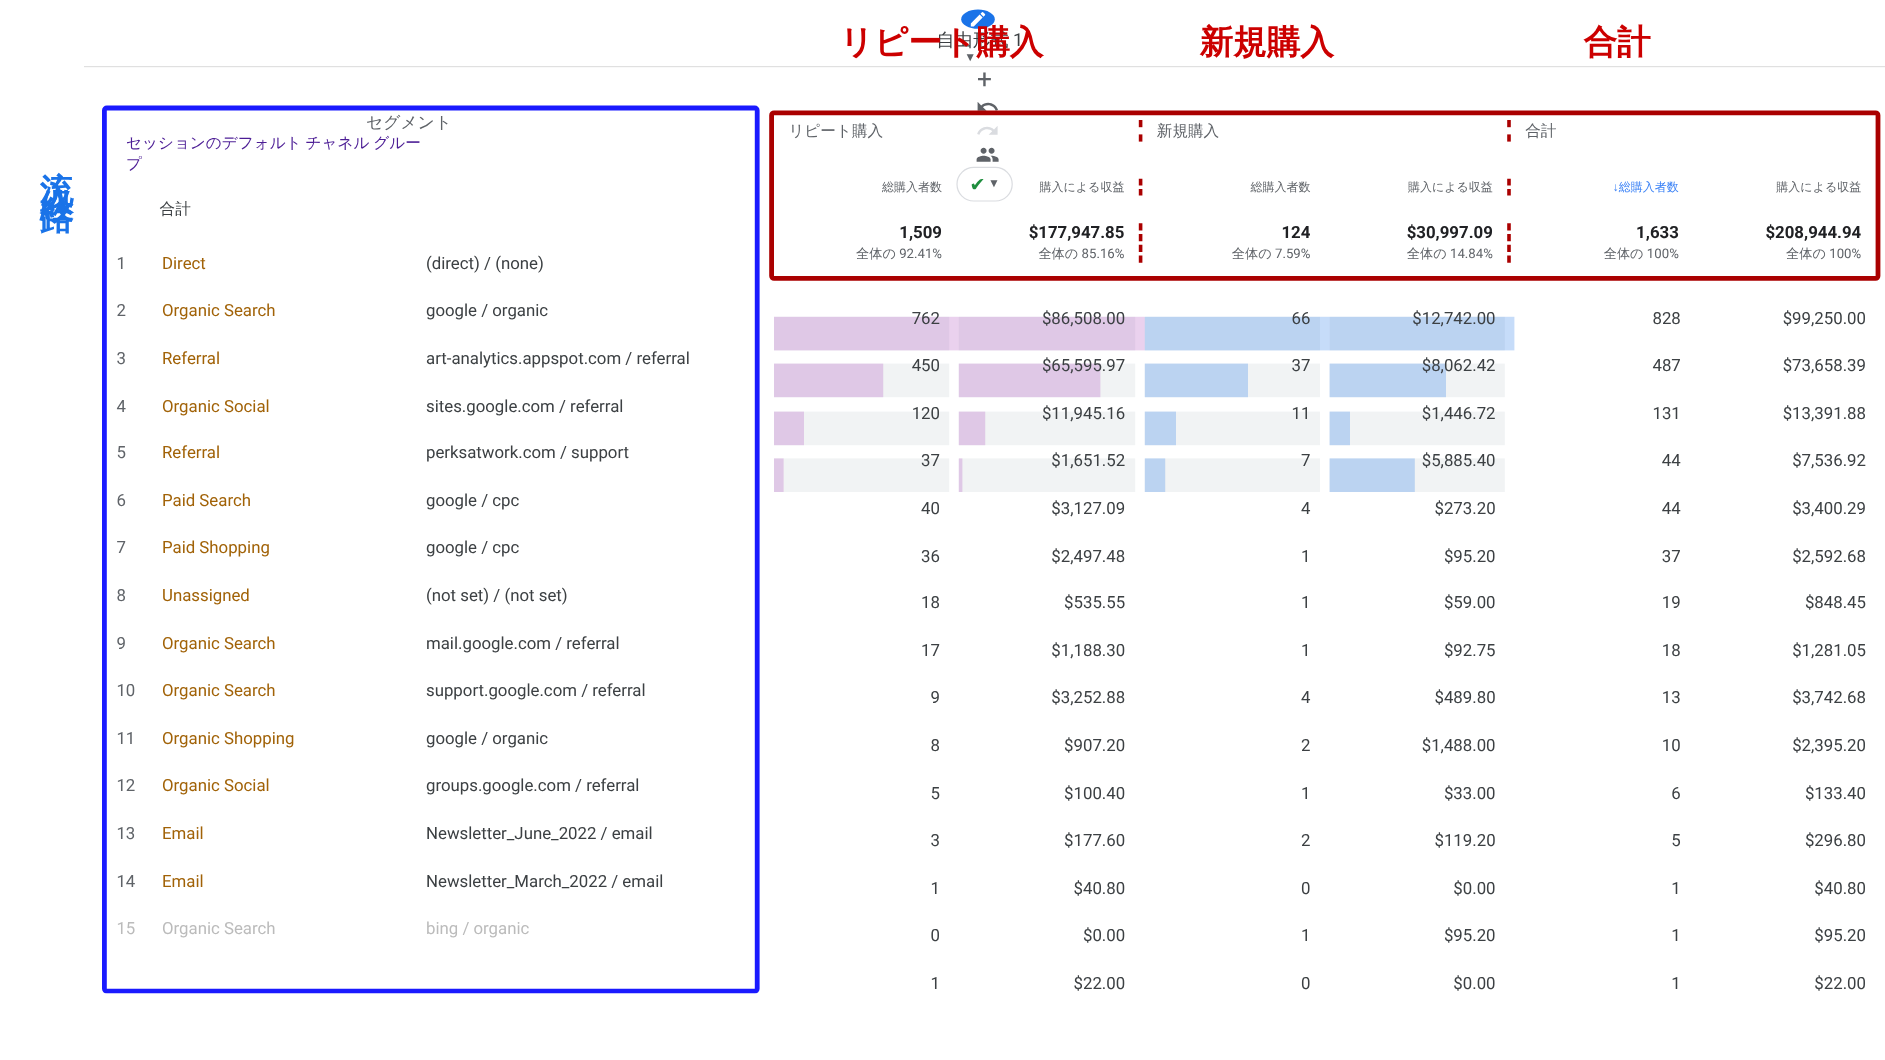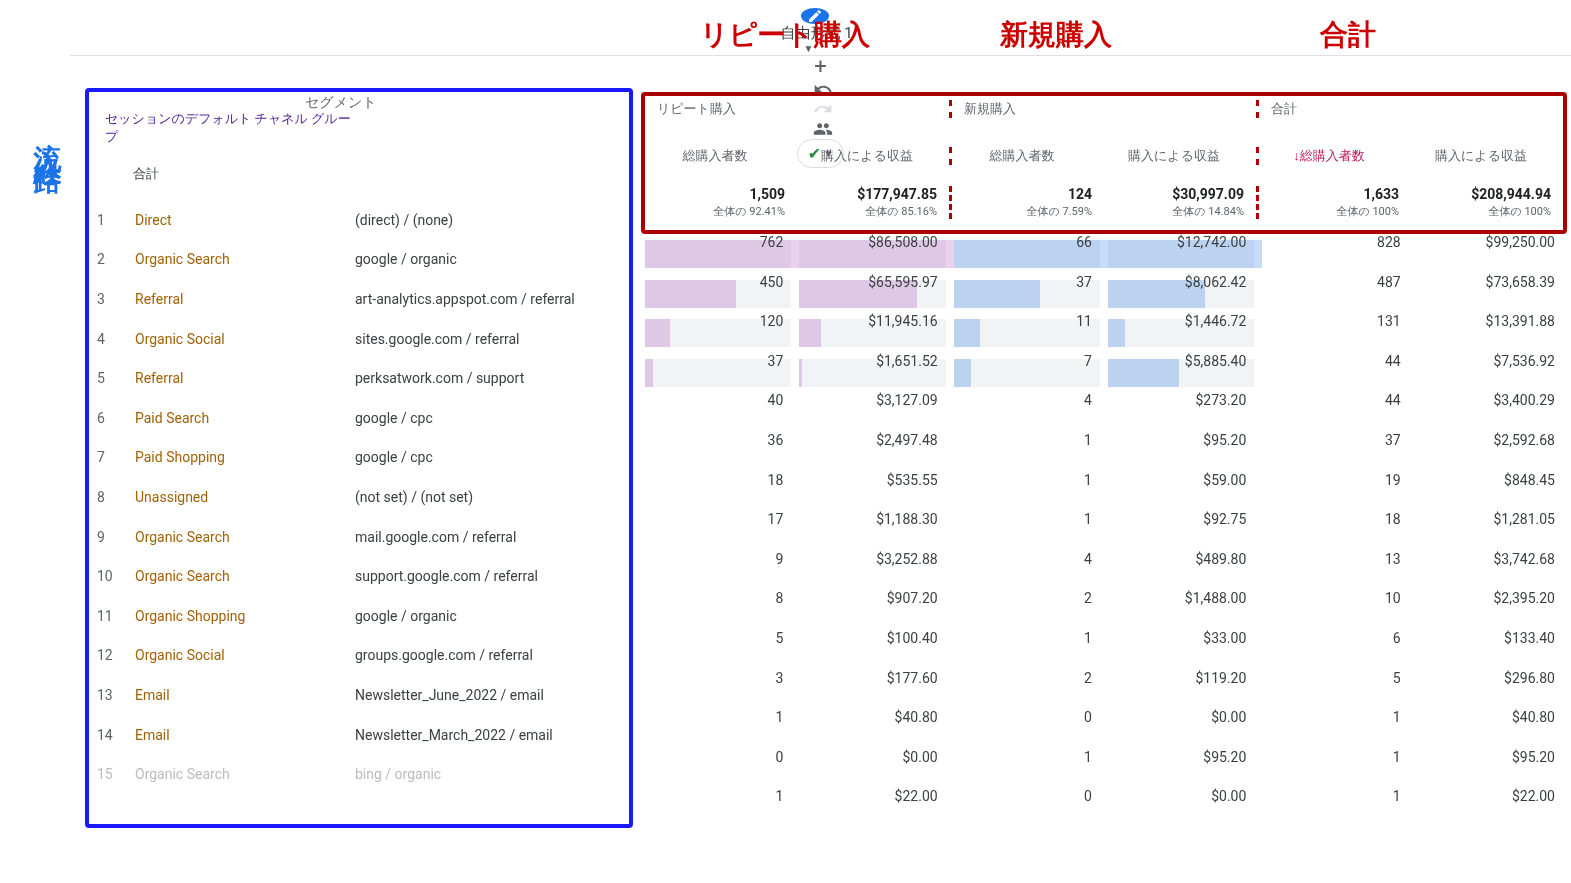--- a/index.html
+++ b/index.html
@@ -34,30 +34,30 @@
 .data-row { display: flex; padding: 0 8px; height: 39.6px; align-items: center; font-size: 14px; }
 .dr-num { width: 28px; color: #5f6368; text-align: left; }
 .dr-channel { width: 230px; color: #a16207; padding-left: 10px; }
 .dr-source { flex: 1; color: #3c4043; }
 .data-row.faded .dr-channel, .data-row.faded .dr-source, .data-row.faded .dr-num { color: #bbb; }
 .right-header-box { border: 4px solid #a00; border-radius: 4px; margin-left: 8px; margin-right: 4px; margin-top: 4px; position: relative; }
 .seg-labels { display: flex; height: 26px; align-items: center; }
 .seg-cell { flex: 1; padding-left: 12px; font-size: 13px; color: #5f6368; border-right: 3px dashed #a00; }
 .seg-cell:last-child { border-right: none; }
 .metric-labels { display: flex; height: 52px; align-items: center; }
-.mcell { flex: 1; text-align: center; padding-right: 12px; font-size: 13px; color: #5f6368; margin-top: 15px; }
+.mcell { flex: 1; text-align: right; padding-right: 12px; font-size: 10px; color: #5f6368; margin-top: 15px; }
 .mcell.divider { border-right: 3px dashed #a00; }
-.mcell .sort { color: #be185d; }
+.mcell .sort { color: #3b82f6; }
 .totals-row { display: flex; height: 56px; align-items: center; }
 .tcell { flex: 1; text-align: right; padding-right: 12px; }
 .tval { font-size: 14px; font-weight: 700; color: #202124; }
 .tpct { font-size: 11px; color: #5f6368; margin-top: 2px; }
 .tcell.divider { border-right: 3px dashed #a00; }
 .right-data { margin-left: 8px; margin-right: 4px; }
-.rdr { display: flex; height: 39.6px; align-items: flex-start; font-size: 14px; }
+.rdr { display: flex; height: 39.6px; align-items: flex-end; font-size: 14px; }
 .rcell { flex: 1; text-align: right; padding-right: 12px; color: #3c4043; position: relative; }
 .bar-bg { position: absolute; left: 4px; right: 4px; top: 6px; height: 28px; background: #f1f3f4; }
 .bar-fill1 { position: absolute; left: 4px; top: 6px; height: 28px; background: #ab47bc; opacity: 0.25; z-index: 1; }
 .bar-fill2 { position: absolute; left: 4px; top: 6px; height: 28px; background: #1a73e8; opacity: 0.25; z-index: 1; }
 .rcell .val { position: relative; z-index: 2; }
 </style>
 </head>
 <body>
 
 <div class="annotation ann-repeat">リピート購入</div>

